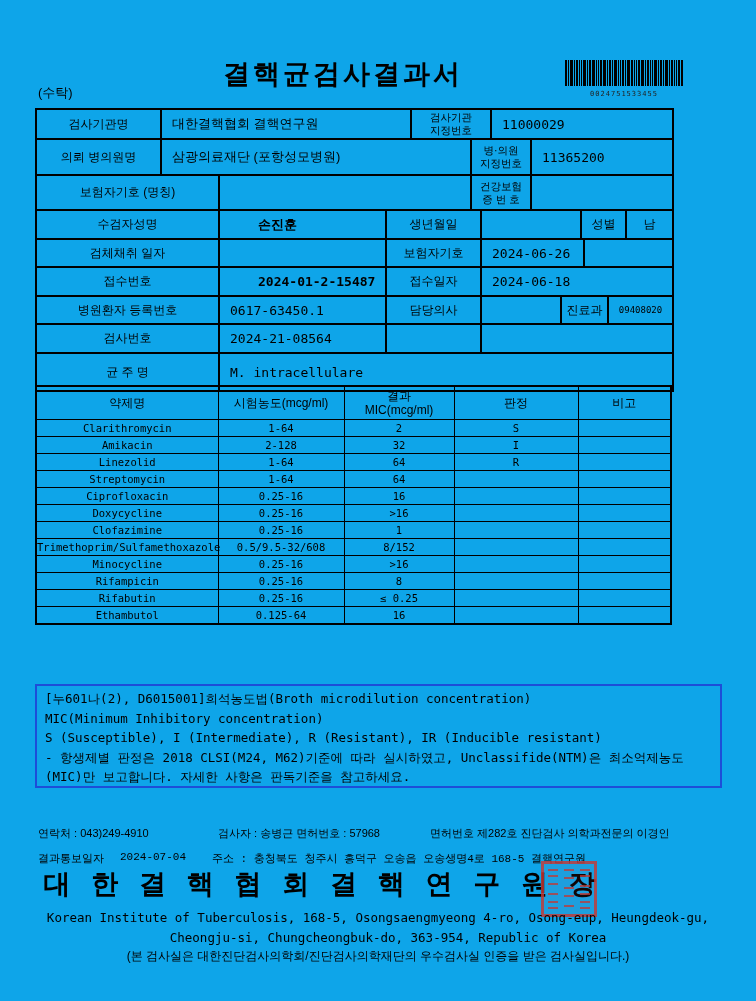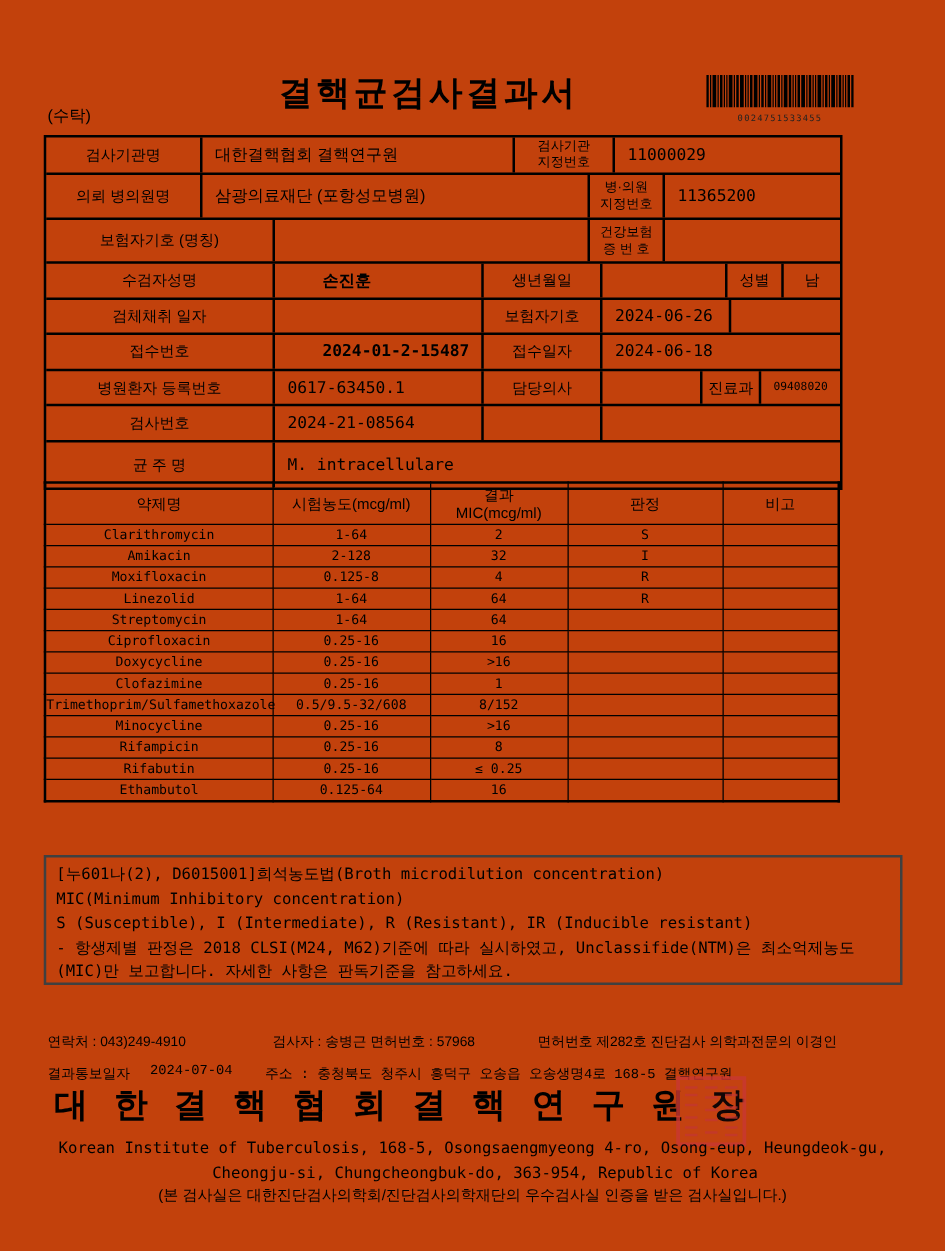--- a/index.html
+++ b/index.html
@@ -1,17 +1,17 @@
 <!DOCTYPE html>
 <html><head>
 <meta charset="utf-8">
 <style>
   html,body{margin:0;padding:0;background:#e9e9e9;}
   .sheet{
-    position:relative;width:756px;height:1001px;background:#c2410c;
+    position:relative;width:756px;height:1001px;background:#0ea5e9;
     font-family:"Liberation Sans",sans-serif;color:#000;overflow:hidden;
     margin:0 auto;
   }
   .mono{font-family:"DejaVu Sans Mono","Liberation Mono",monospace;}
   .abs{position:absolute;}
   .consign{left:38px;top:84px;font-size:13px;}
   .title{left:0;right:70px;top:56px;text-align:center;font-size:27px;font-weight:bold;letter-spacing:3px;font-family:"Liberation Serif",serif;}
   .barcode-wrap{left:565px;top:60px;width:118px;}
   .barcode-num{display:block;text-align:center;font-size:7px;letter-spacing:1px;margin-top:0px;color:#222;}
 
@@ -27,21 +27,21 @@
   .icell.tiny{font-size:9px;}
 
   
   table.drugs{left:35px;top:385px;width:635px;border-collapse:collapse;position:absolute;table-layout:fixed;}
   table.drugs th,table.drugs td{border:1.5px solid #000;text-align:center;padding:0;font-weight:normal;}
   table.drugs thead th{height:32px;font-size:12px;white-space:pre-line;line-height:1.2;}
   table.drugs tbody td{height:16px;font-size:10.5px;}
   table.drugs{border:2px solid #000;}
 
   
-  .notebox{left:35px;top:684px;width:687px;height:104px;border:2px solid #404040;box-sizing:border-box;
+  .notebox{left:35px;top:684px;width:687px;height:104px;border:2px solid #1d4ed8;box-sizing:border-box;
     padding:3px 8px;font-size:12.5px;line-height:19.5px;font-family:"DejaVu Sans Mono","Liberation Mono",monospace;}
   .notebox div{white-space:nowrap;}
 
   .foot1{top:826px;left:0;width:756px;font-size:11px;}
   .foot1 span{position:absolute;white-space:nowrap;}
   .f-contact{left:38px;}
   .f-examiner{left:218px;}
   .f-license{left:430px;}
   .foot2{top:851px;left:0;width:756px;font-size:11px;}
   .foot2 span{position:absolute;white-space:nowrap;font-family:Liberation Mono, monospace;}
@@ -205,27 +205,20 @@
           <td></td>
         </tr>
       <tr>
           <td class="mono">Amikacin</td>
           <td class="mono">2-128</td>
           <td class="mono">32</td>
           <td class="mono">I</td>
           <td></td>
         </tr>
       <tr>
-          <td class="mono">Moxifloxacin</td>
-          <td class="mono">0.125-8</td>
-          <td class="mono">4</td>
-          <td class="mono">R</td>
-          <td></td>
-        </tr>
-      <tr>
           <td class="mono">Linezolid</td>
           <td class="mono">1-64</td>
           <td class="mono">64</td>
           <td class="mono">R</td>
           <td></td>
         </tr>
       <tr>
           <td class="mono">Streptomycin</td>
           <td class="mono">1-64</td>
           <td class="mono">64</td>

